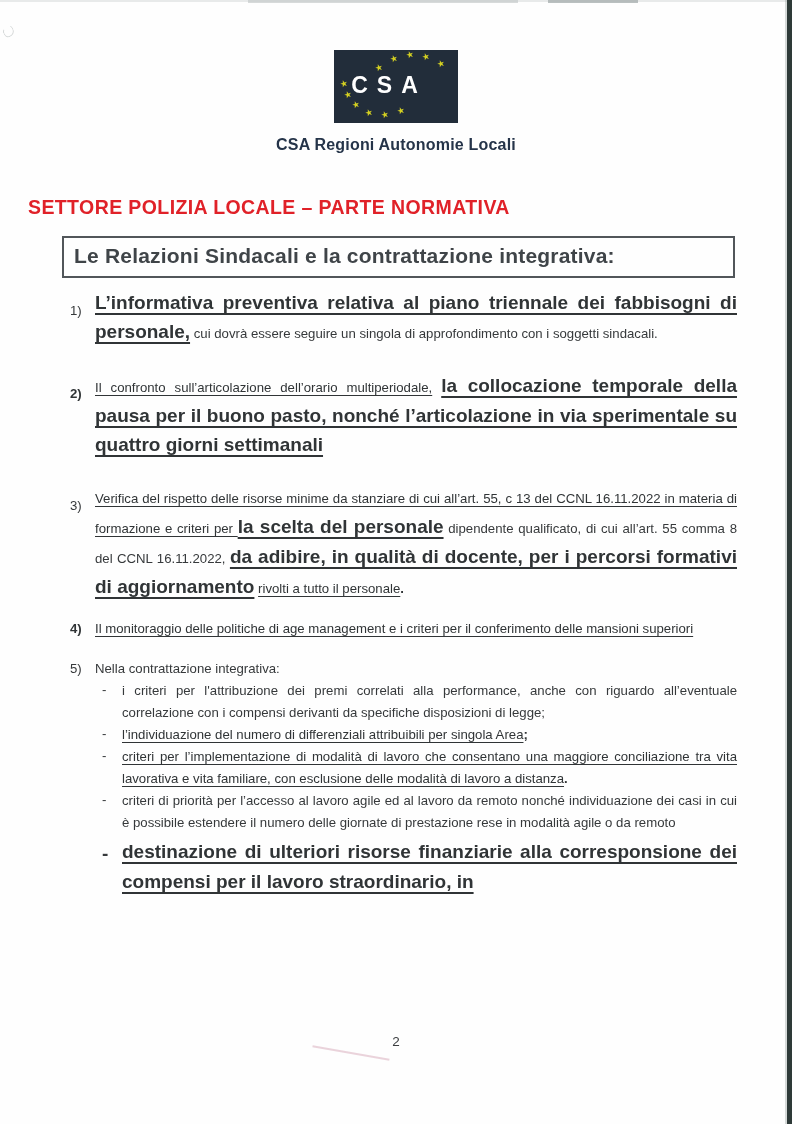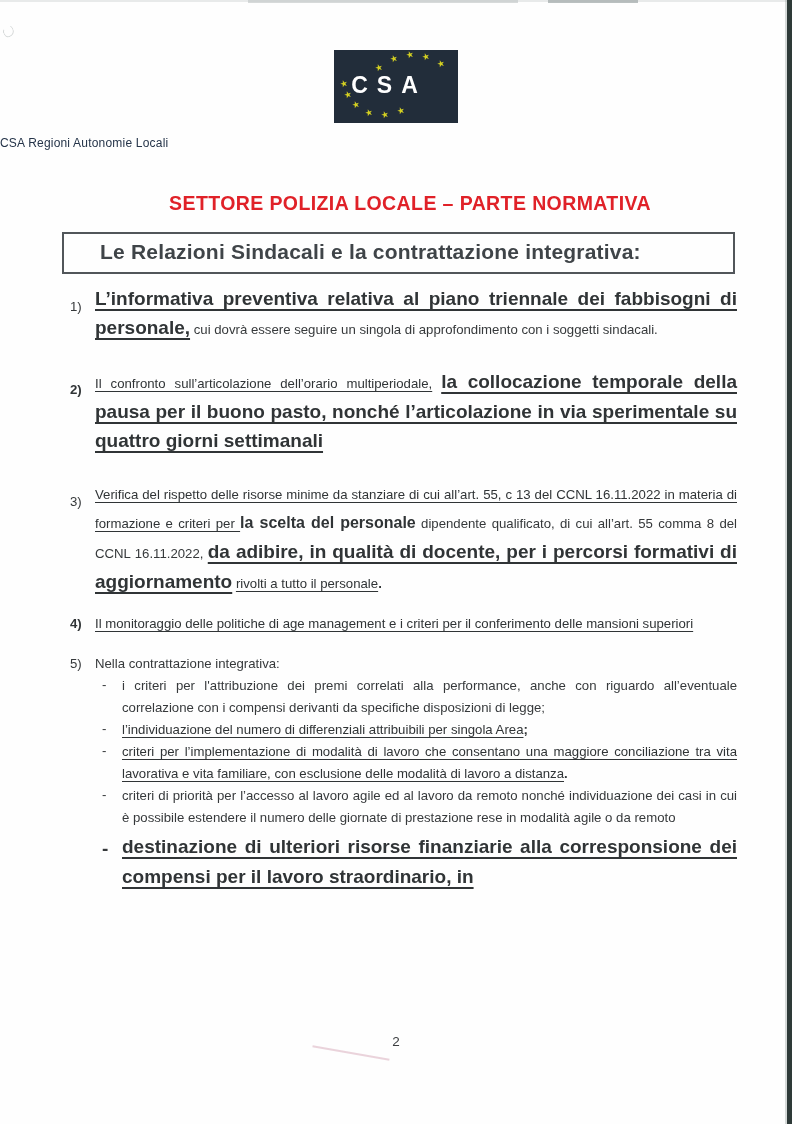--- a/index.html
+++ b/index.html
@@ -28,31 +28,31 @@
   }
   .logo-text{
     position:absolute;left:0;right:14px;top:50%;transform:translateY(-54%);
     text-align:center;color:#ffffff;font-weight:700;font-size:23px;letter-spacing:9px;
   }
   .logo .star{
     position:absolute;color:#d4d022;font-size:9px;line-height:9px;
     transform:translate(-50%,-50%) rotate(-18deg);
   }
   .org-name{
-    margin-top:13px;text-align:left;
-    font-weight:400;font-size:12px;color:#253449;letter-spacing:.2px;
+    margin-top:13px;text-align:center;
+    font-weight:700;font-size:16px;color:#253449;letter-spacing:.2px;
   }
   .doc-title{
-    margin-top:42px;text-align:center;
+    margin-top:42px;text-align:left;
     font-weight:700;font-size:19.5px;letter-spacing:.4px;margin-left:28px;
   }
   .heading-box{
     margin:17px 57px 0 62px;
     border:2px solid #51565a;
-    padding:6px 6px 8px 36px;
+    padding:6px 6px 8px 10px;
     font-weight:700;font-size:21px;color:#3f4448;letter-spacing:.2px;
     background:#fefefe;
   }
   
   .content{margin:11px 55px 0 62px;}
   .li{position:relative;padding-left:33px;text-align:justify;}
   .li .marker{position:absolute;left:8px;font-size:13.2px;}
   .size-lg{line-height:28px;}
   .size-lg > .marker{top:8px;}
   .size-sm{line-height:21px;}
@@ -63,22 +63,22 @@
   .m-item5{margin-top:18px;}
   .sub{position:relative;padding-left:27px;text-align:justify;line-height:21px;}
   .sub .dash{position:absolute;left:7px;top:0;font-size:13.2px;}
   .sub.sub-lg{line-height:29px;margin-top:4px;}
   .sub.sub-lg .dash{font-size:19px;font-weight:700;top:2px;}
   
   .s-sm  {font-size:13.2px;font-weight:400;}
   .s-smb {font-size:13.2px;font-weight:700;color:#303436;}
   .s-smbu{font-size:13.2px;font-weight:400;color:#303436;
           text-decoration:underline;text-decoration-thickness:1.3px;text-underline-offset:3px;}
-  .s-lgu {font-size:16px;font-weight:600;color:#303436;
-          text-decoration-thickness:1.6px;text-underline-offset:4px;}
+  .s-lgu {font-size:19px;font-weight:600;color:#303436;
+          text-decoration:underline;text-decoration-thickness:1.6px;text-underline-offset:4px;}
   .s-lgbu{font-size:19px;font-weight:700;color:#303436;
           text-decoration:underline;text-decoration-thickness:1.8px;text-underline-offset:4px;}
   
   .page-number{position:absolute;top:1034px;left:0;right:0;text-align:center;font-size:13.5px;color:#3b3e40;}
 </style>
 </head>
 <body>
 
 <div class="page">
 

